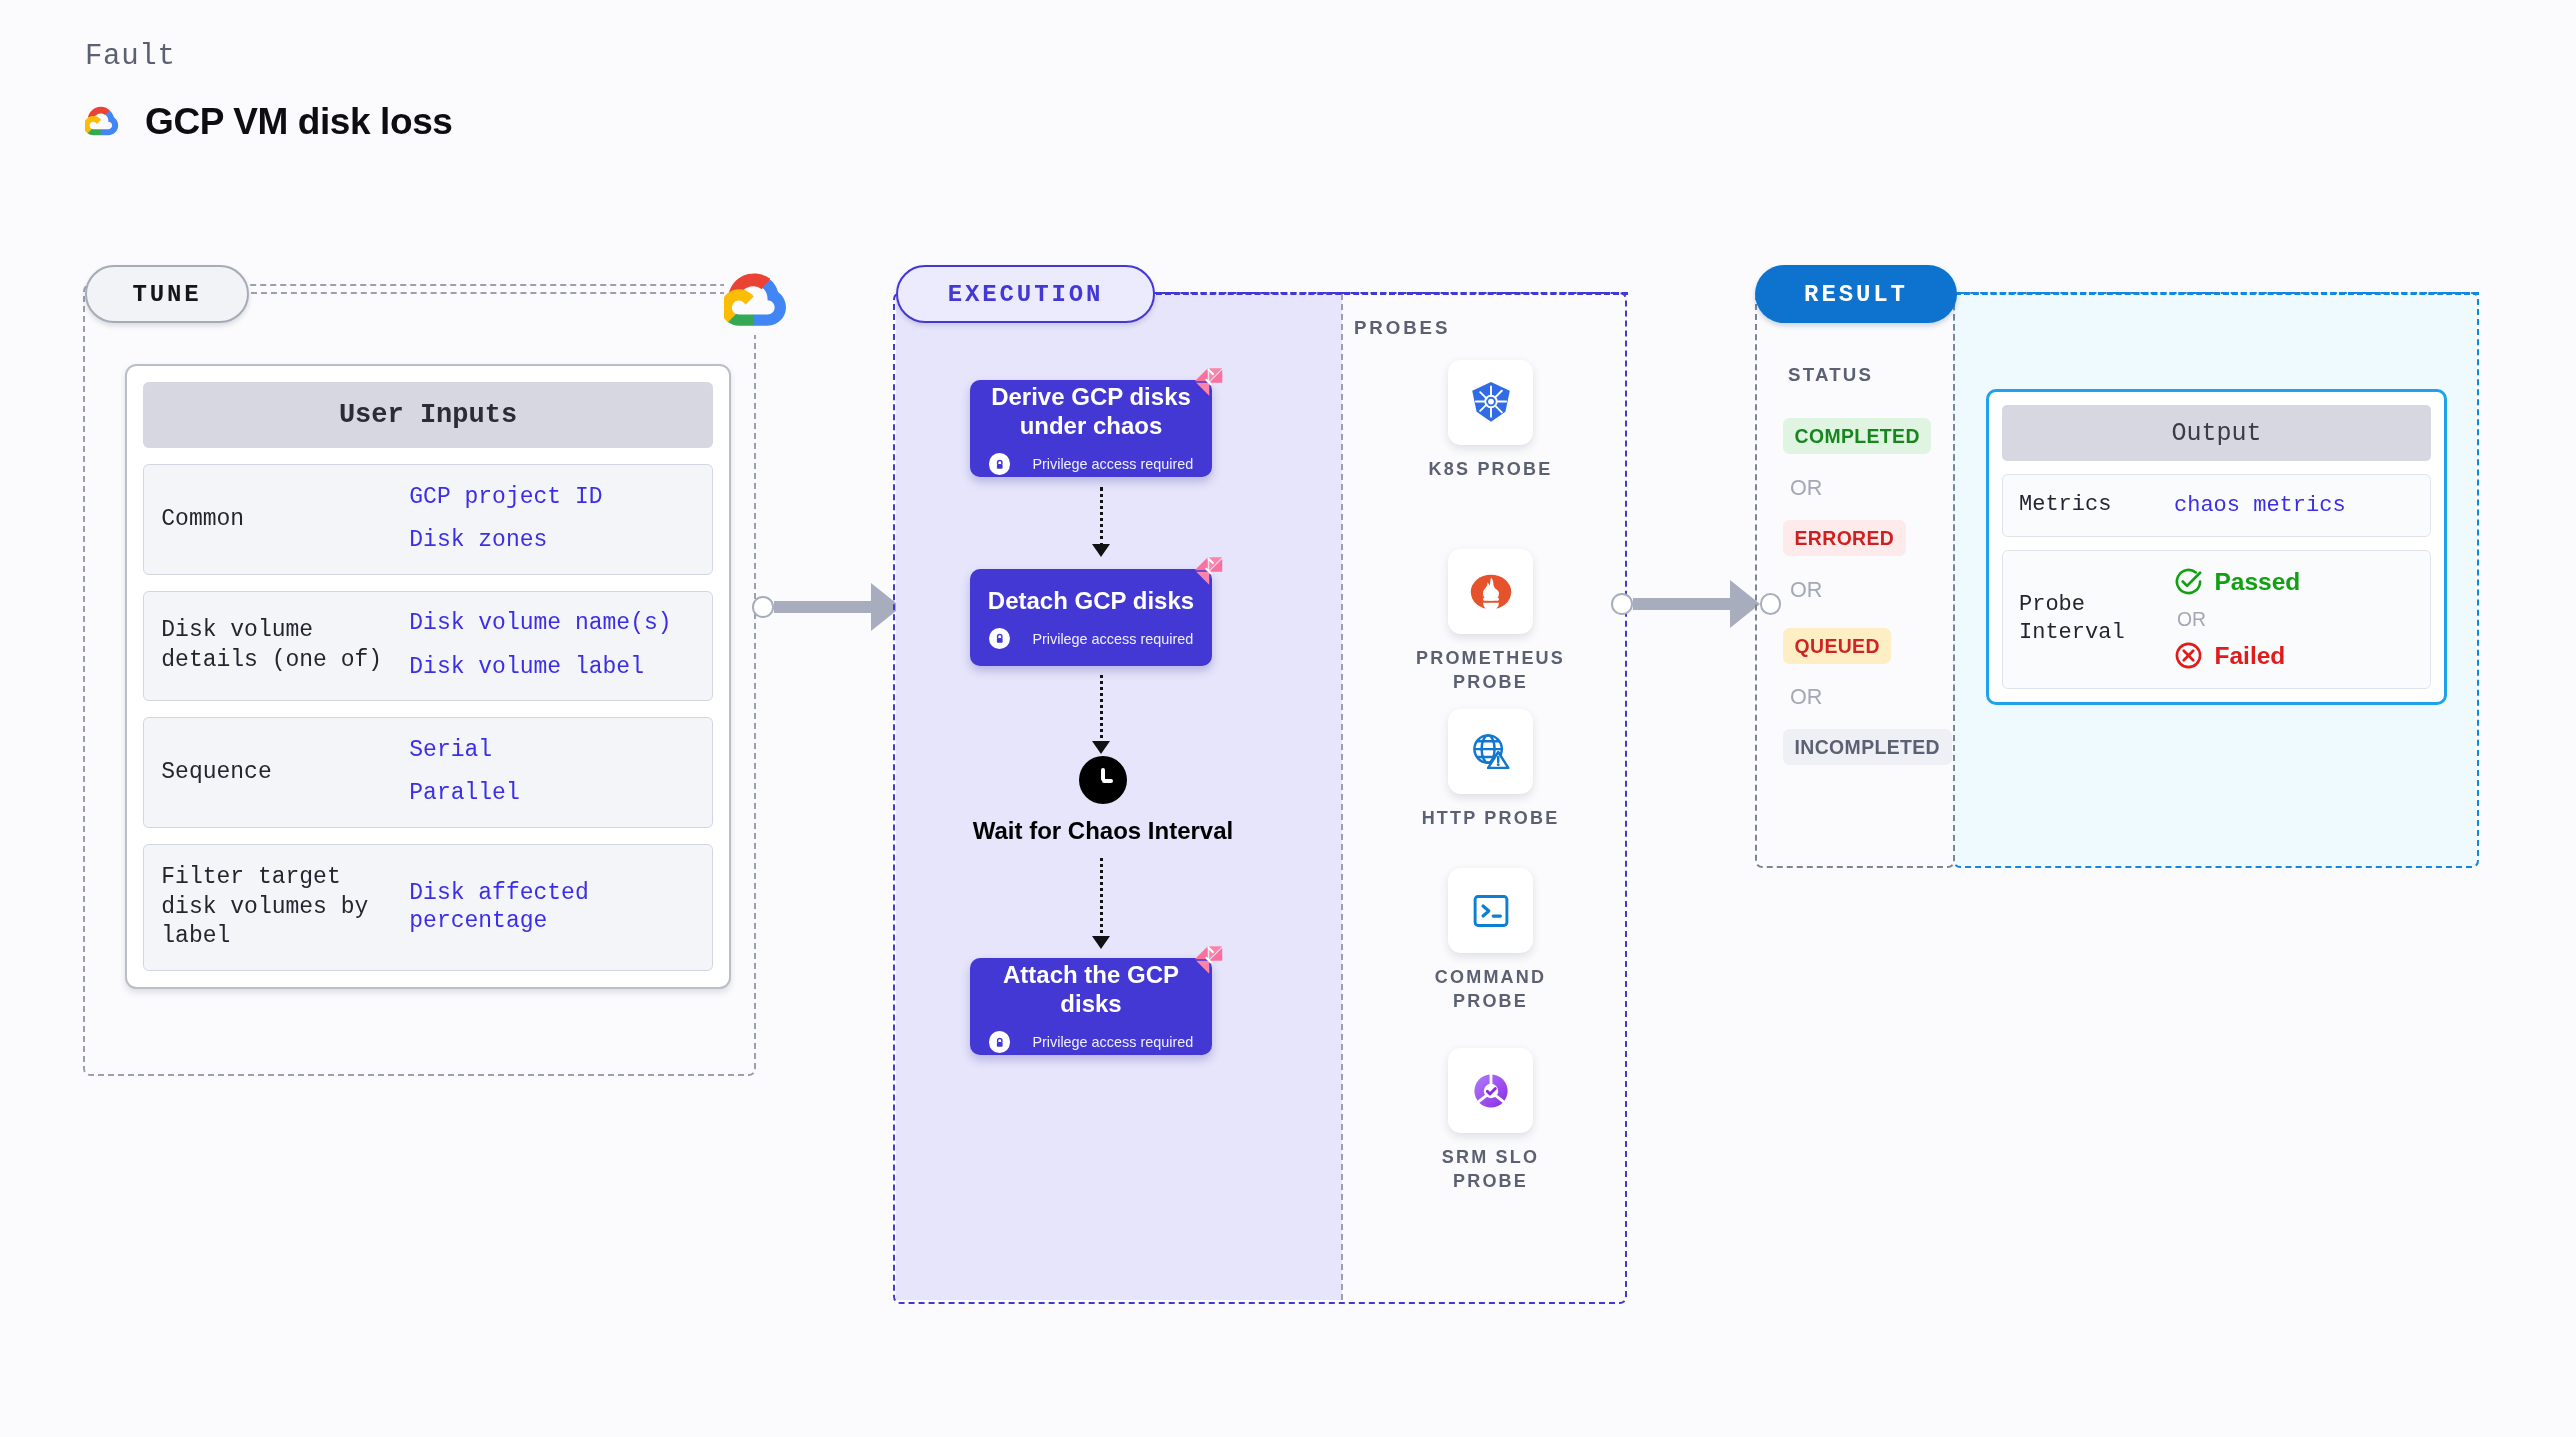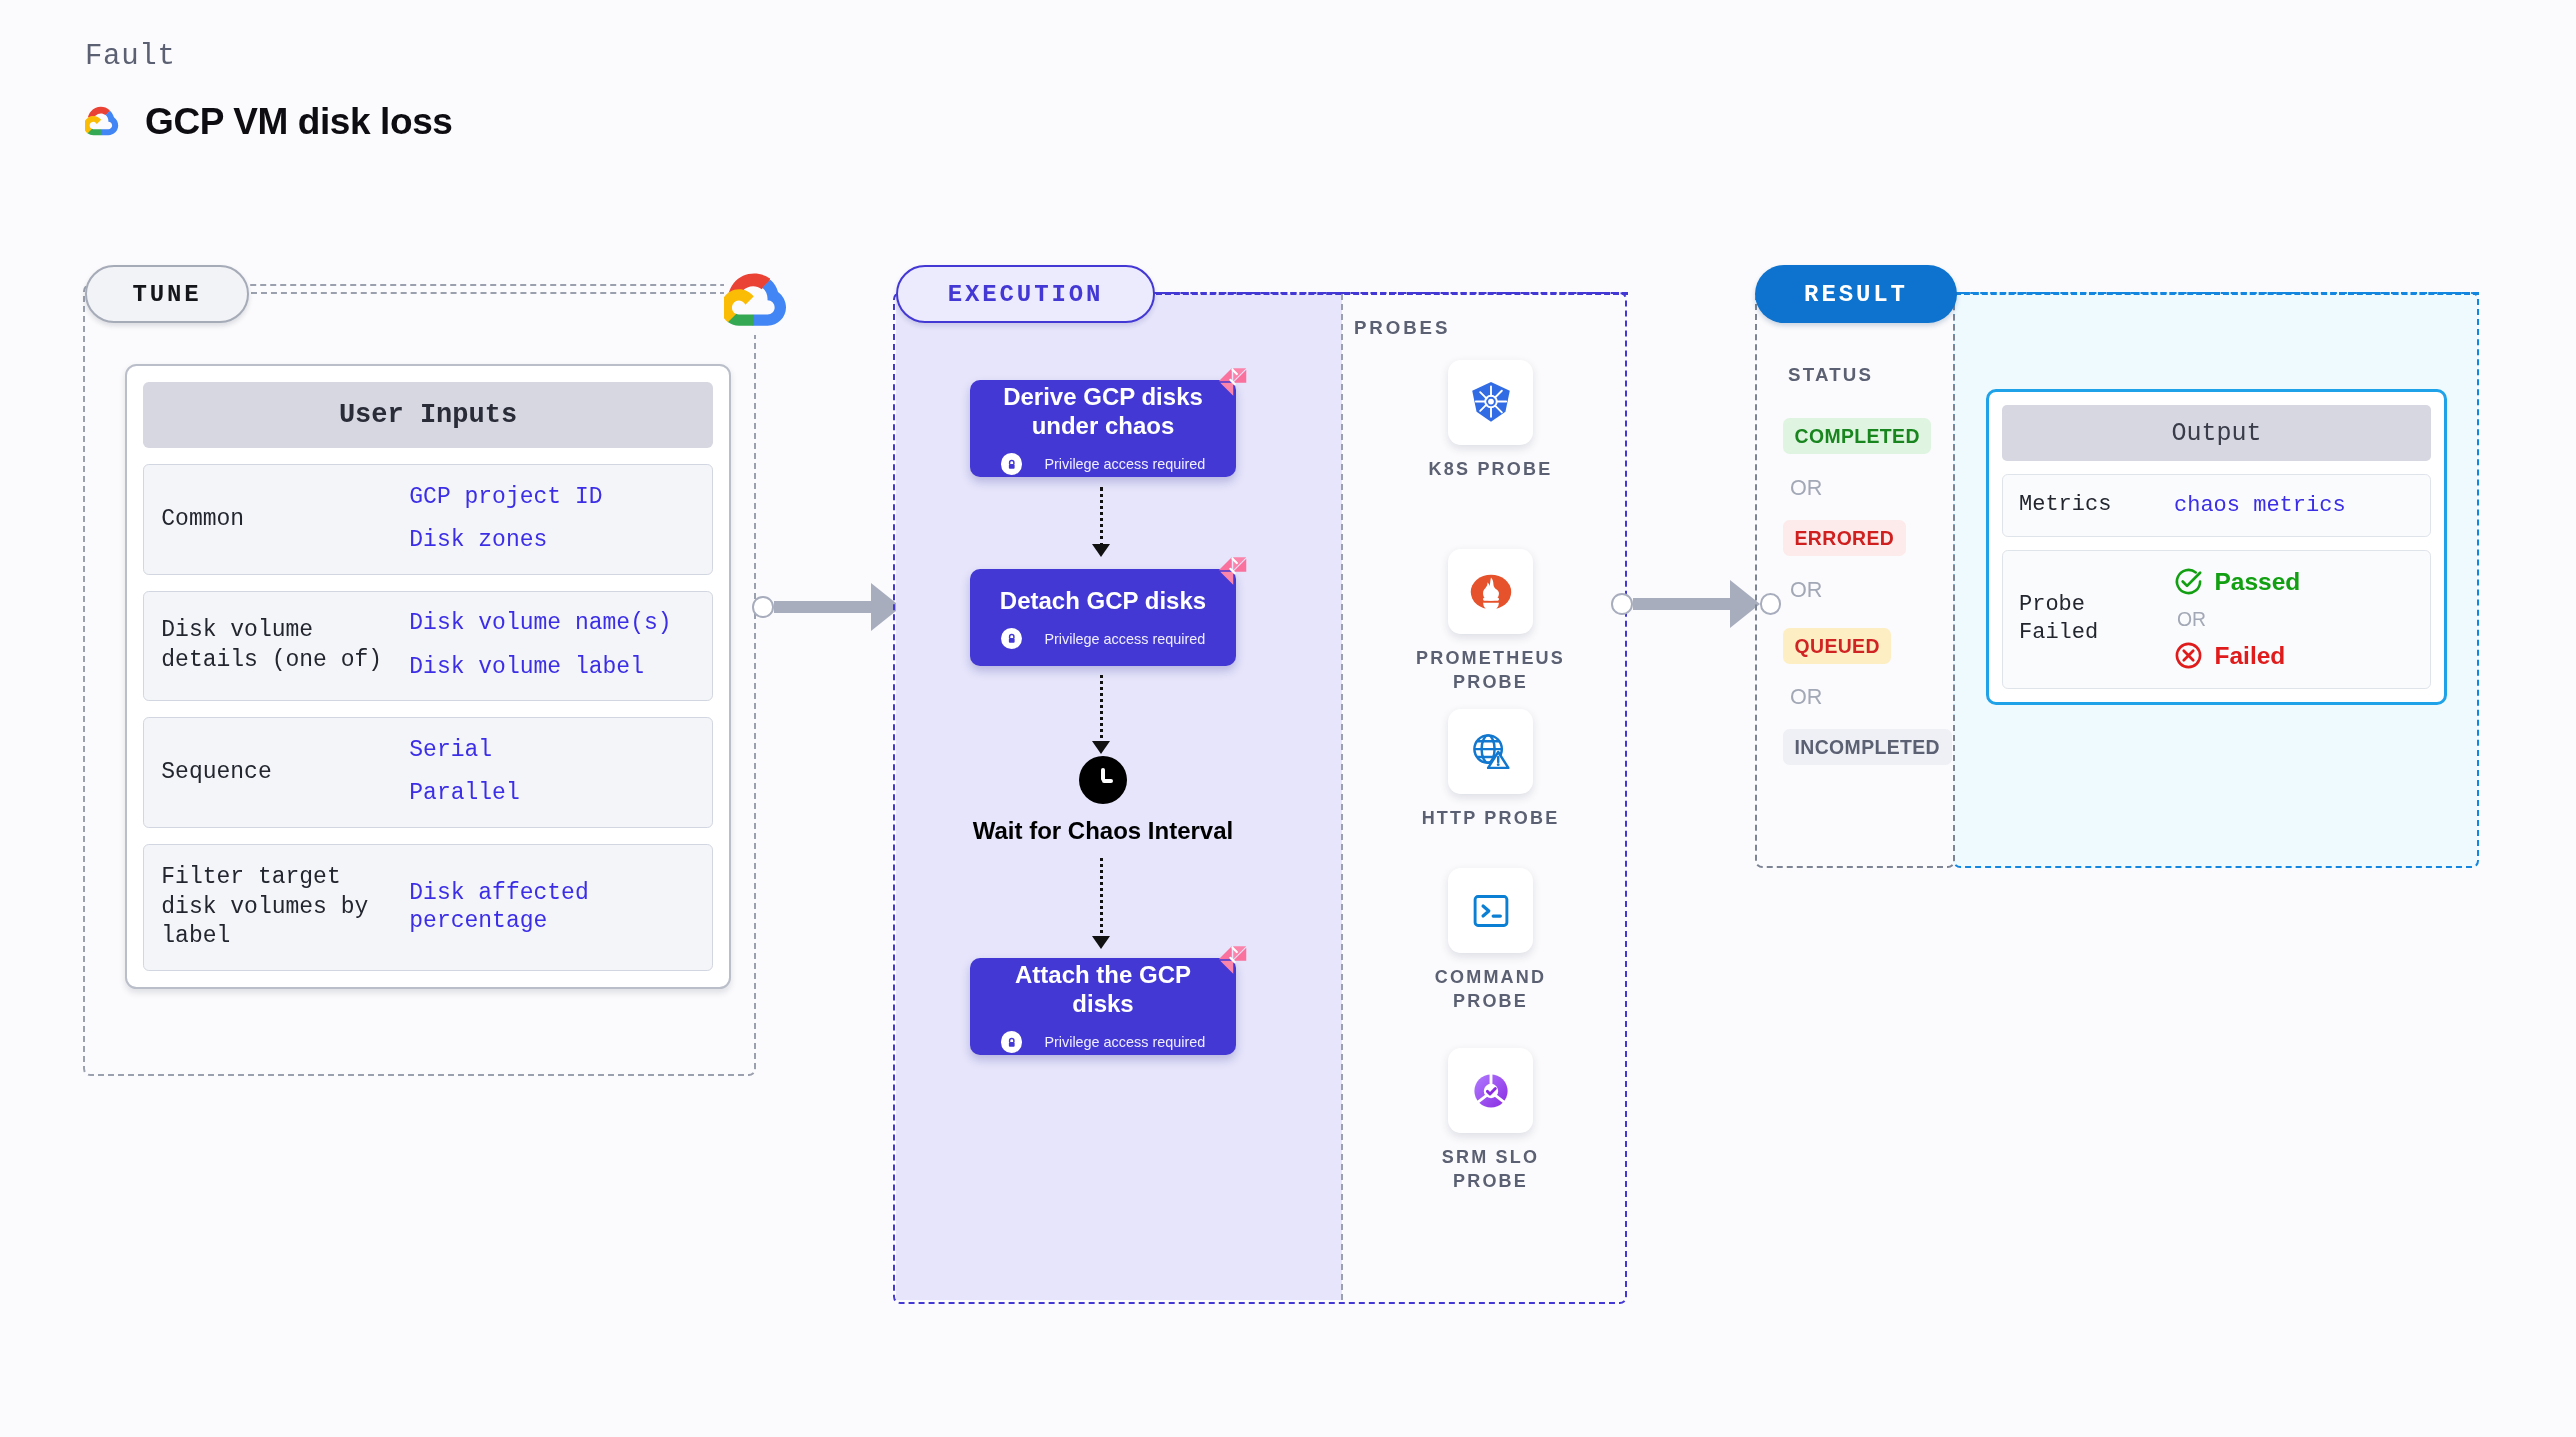--- a/index.html
+++ b/index.html
@@ -114,21 +114,21 @@
     color: #23262f; line-height: 1.28;
   }
   .ui-vals { display: flex; flex-direction: column; gap: 16px; }
   .ui-val {
     font-family: "Liberation Mono", monospace; font-size: 23px;
     color: #3b2ee6; line-height: 1.2;
   }
 
   
   .step {
-    position: absolute; width: 266px;
+    position: absolute; width: 242px;
     background: #4338d4; border-radius: 10px;
     display: flex; flex-direction: column; align-items: center; justify-content: center;
     color: #fff; box-shadow: 0 5px 9.4px rgba(50,45,150,.26);
     padding: 16px 13px;
   }
   .step-title {
     font-size: 24px; font-weight: bold; text-align: center; line-height: 1.22;
   }
   .step-priv {
     display: flex; align-items: center; gap: 22px; margin-top: 13px;
@@ -535,21 +535,21 @@
 
   <div class="out-card">
     <div class="out-head">Output</div>
 
     <div class="out-row">
       <div class="out-key">Metrics</div>
       <div class="out-val-link">chaos metrics</div>
     </div>
 
     <div class="out-row">
-      <div class="out-key">Probe Failed</div>
+      <div class="out-key">Probe Interval</div>
       <div class="probe-res">
         <div class="pr-line">
           <span>
             <svg width="29" height="29" viewBox="0 0 40 40">
               <path d="M36 20a16 16 0 1 1-6-12.5" fill="none" stroke="#12a012" stroke-width="3.6" stroke-linecap="round"></path>
               <path d="M12 20l6 6L36 8" fill="none" stroke="#12a012" stroke-width="3.8" stroke-linecap="round" stroke-linejoin="round"></path>
             </svg>
           </span>
           <span class="pr-pass">Passed</span>
         </div>

